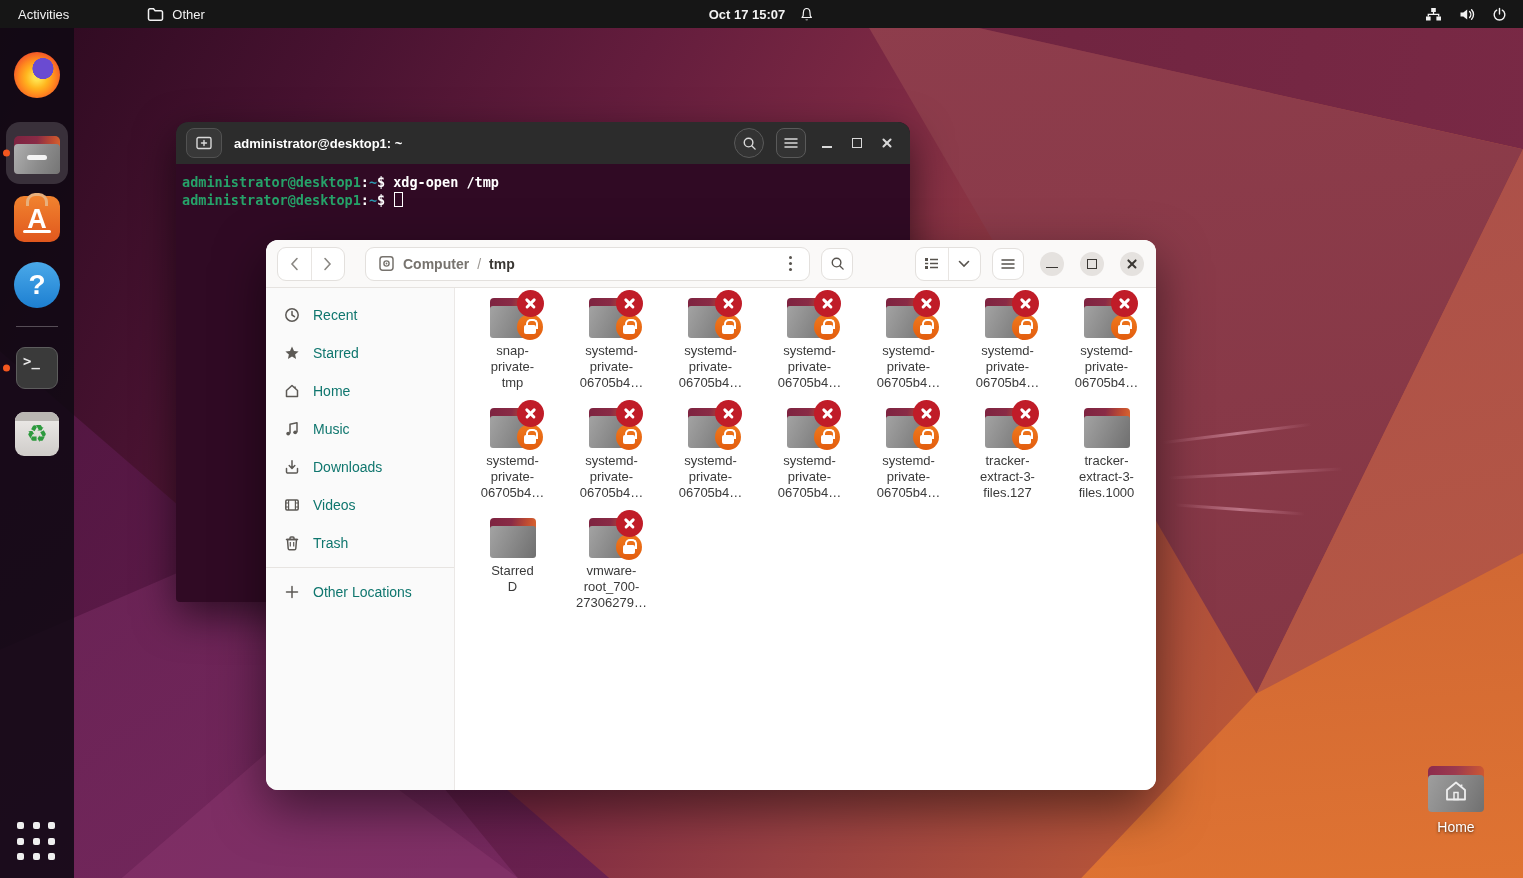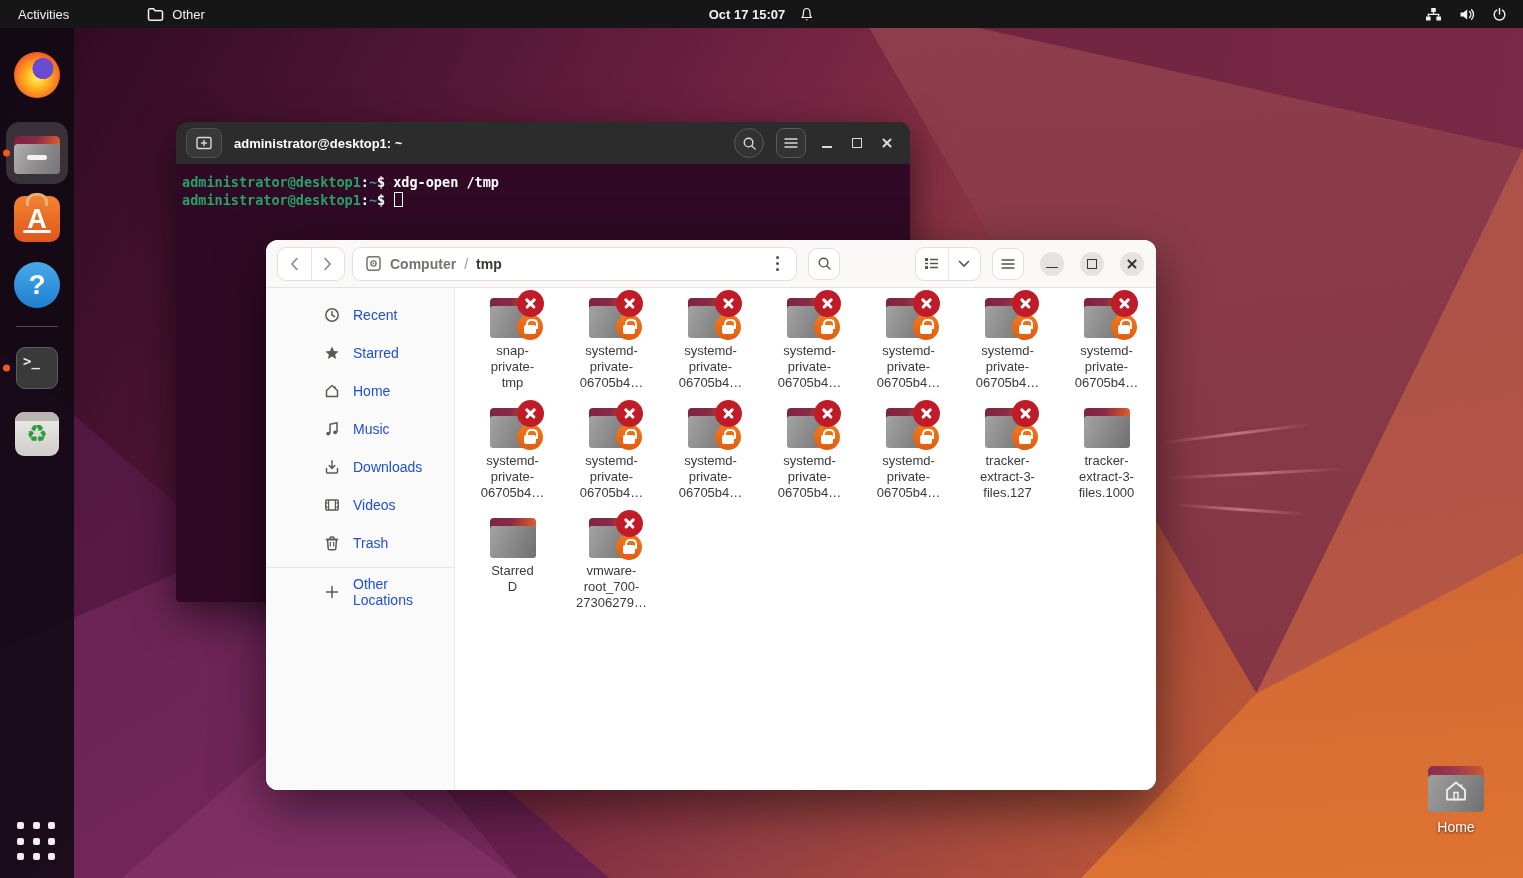--- a/index.html
+++ b/index.html
@@ -80,40 +80,40 @@
   .cursor{display:inline-block;width:9px;height:15px;border:1.5px solid #fff;vertical-align:-2px;margin-left:9px;}
 
   
   #files{position:absolute;left:266px;top:240px;width:890px;height:550px;z-index:10;border-radius:12px;background:#fff;
     box-shadow:0 18px 50px rgba(0,0,0,.5);}
   #files-header{height:48px;background:#faf9f8;border-bottom:1px solid #e6e3e0;border-radius:12px 12px 0 0;
     display:flex;align-items:center;padding:0 12px 0 11px;}
   .nav-group{display:flex;width:68px;height:34px;border:1px solid #e3e0dd;border-radius:9px;background:#fff;overflow:hidden;flex:none;}
   .nav-seg{flex:1;display:flex;align-items:center;justify-content:center;color:#8a8782;}
   .nav-seg + .nav-seg{border-left:1px solid #e8e5e2;}
-  .pathbar{display:flex;align-items:center;width:445px;height:34px;margin-left:7px;border:1px solid #e3e0dd;border-radius:9px;background:#fff;padding:0 6px 0 12px;gap:8px;flex:none;}
+  .pathbar{display:flex;align-items:center;width:445px;height:34px;margin-left:20px;border:1px solid #e3e0dd;border-radius:9px;background:#fff;padding:0 6px 0 12px;gap:8px;flex:none;}
   .path-root{color:#77736e;font-weight:700;font-size:14px;}
   .path-sep{color:#9b9792;font-size:14px;}
   .path-cur{color:#3a3733;font-weight:700;font-size:14px;}
   .path-more{margin-left:auto;width:26px;height:26px;display:flex;align-items:center;justify-content:center;color:#57534e;border-radius:6px;}
   .dots3{position:relative;width:3px;height:15px;}
   .dots3::before{content:"";position:absolute;left:0;top:0;width:3px;height:3px;border-radius:50%;background:#57534e;box-shadow:0 6px 0 #57534e,0 12px 0 #57534e;}
   .hd-btn{width:32px;height:32px;border:1px solid #e3e0dd;border-radius:9px;background:#fff;display:flex;align-items:center;justify-content:center;color:#57534e;margin-left:11px;flex:none;}
   .view-split{display:flex;width:66px;height:34px;border:1px solid #e3e0dd;border-radius:9px;background:#fff;overflow:hidden;margin-left:auto;flex:none;}
   .view-seg{flex:1;display:flex;align-items:center;justify-content:center;color:#57534e;}
   .view-seg + .view-seg{border-left:1px solid #e8e5e2;}
   .wcirc{width:24px;height:24px;border-radius:50%;background:#e5e2df;display:flex;align-items:center;justify-content:center;margin-left:16px;flex:none;position:relative;}
   .g-min::before{content:"";position:absolute;left:6px;right:6px;top:15px;height:1.8px;background:#3a3733;}
   .g-max::before{content:"";position:absolute;inset:7px;border:1.6px solid #3a3733;}
   .g-close::before,.g-close::after{content:"";position:absolute;left:6px;top:11px;width:12px;height:1.8px;background:#3a3733;border-radius:1px;}
   .g-close::before{transform:rotate(45deg);} .g-close::after{transform:rotate(-45deg);}
 
   #files-body{position:absolute;top:48px;left:0;right:0;bottom:0;display:flex;border-radius:0 0 12px 12px;overflow:hidden;}
   #sidebar{width:189px;background:#fafafa;border-right:1px solid #ebe8e6;padding-top:8px;display:flex;flex-direction:column;flex:none;}
-  .srow{display:flex;align-items:center;gap:13px;height:38px;padding:0 10px 0 18px;font-size:14px;color:#1d4ed8;cursor:pointer;margin-left:40px;}
+  .srow{display:flex;align-items:center;gap:13px;height:38px;padding:0 10px 0 18px;font-size:14px;color:#0f766e;cursor:pointer;}
   .sic{display:inline-flex;color:#5c5955;flex:none;}
   .sdiv{height:1px;background:#e7e4e1;margin:5px 0;}
   #grid{flex:1;background:#fff;padding:10px 0 0 15px;display:grid;grid-template-columns:repeat(7,85px);grid-auto-rows:100px;column-gap:14px;row-gap:10px;align-content:start;overflow:hidden;}
   .fitem{display:flex;flex-direction:column;align-items:center;cursor:pointer;}
   .ficon{position:relative;width:48px;height:40px;margin-bottom:5px;flex:none;}
   .ficon::before{content:"";position:absolute;inset:0 1px 2px 1px;border-radius:4px;background:linear-gradient(100deg,#7d2340 0%,#892b46 42%,#c04c31 72%,#e4702e 100%);}
   .ficon::after{content:"";position:absolute;left:1px;right:1px;top:8px;bottom:0;border-radius:3px;background:linear-gradient(115deg,#a3a3a3 0%,#8c8c8c 45%,#6f6f6f 100%);}
   .flab{font-size:13px;line-height:16px;color:#3a3a3a;text-align:center;white-space:pre-line;max-width:85px;}
   .badge{position:absolute;border-radius:50%;z-index:2;}
   .bx{top:-8px;right:-7px;width:27px;height:27px;background:#c01c28;z-index:3;}

